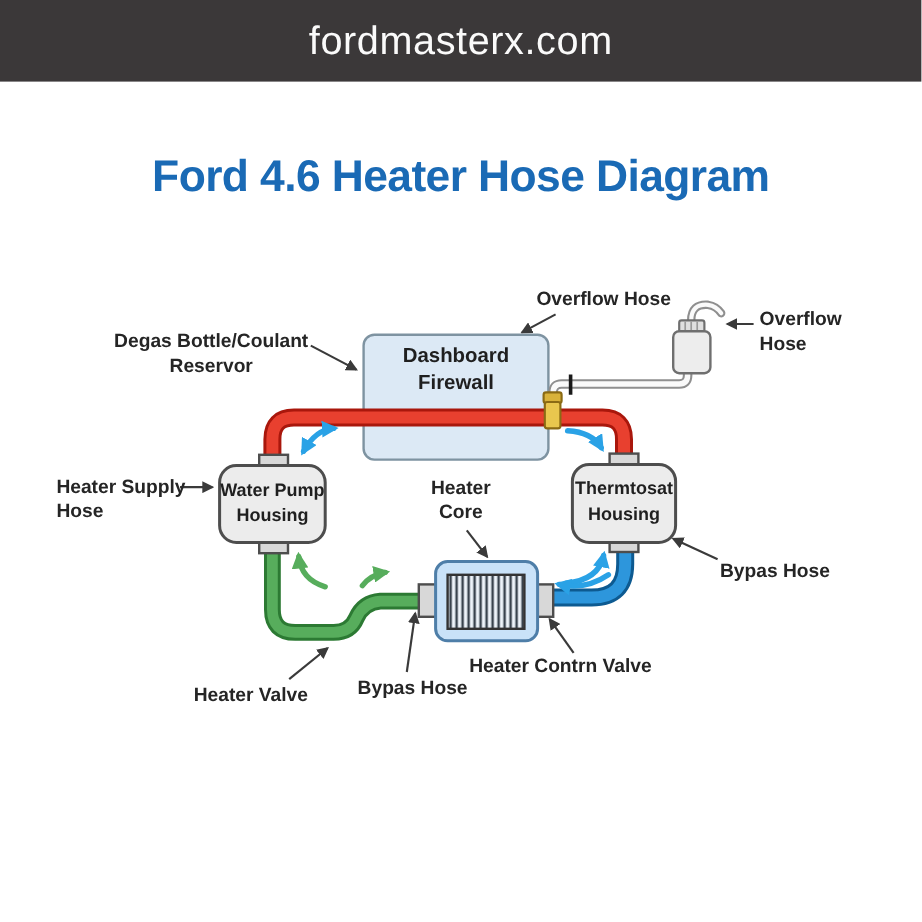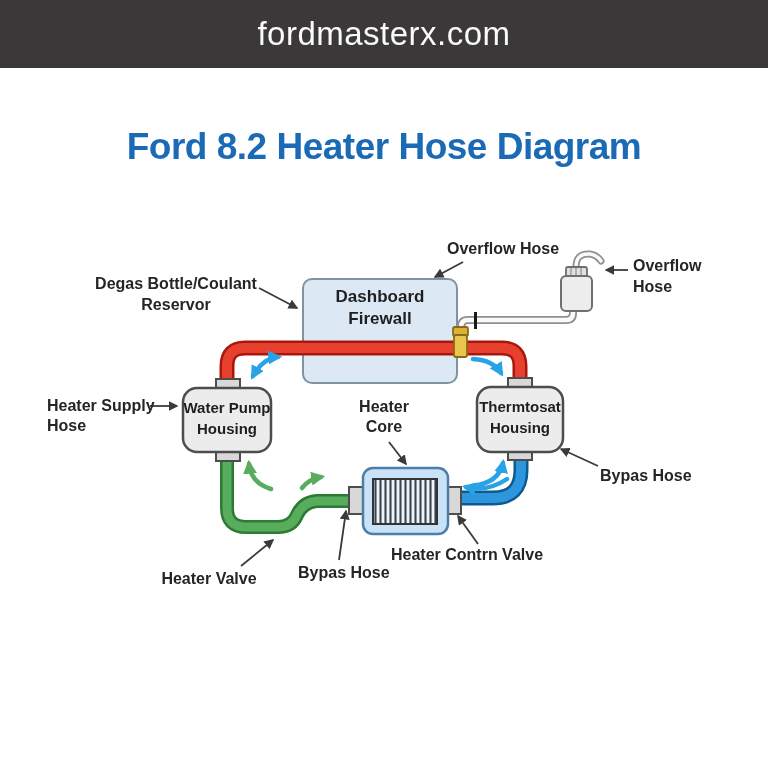--- a/index.html
+++ b/index.html
@@ -28,21 +28,21 @@
 </style>
 </head>
 <body>
 
 <div class="page">
 
   <div class="banner">
     <span class="banner-text">fordmasterx.com</span>
   </div>
 
-  <h1 class="page-title">Ford 8.2 Heater Hose Diagram</h1>
+  <h1 class="page-title">Ford 4.6 Heater Hose Diagram</h1>
 
   <svg class="diagram-svg" width="768" height="400" viewBox="0 230 768 400">
 
     <defs>
       <marker id="mBlack" viewBox="0 0 10 10" refX="8.5" refY="5" markerWidth="5.5" markerHeight="5.5" orient="auto-start-reverse">
         <path d="M0,0 L10,5 L0,10 z" fill="#3a3a3a"></path>
       </marker>
       <marker id="mCyan" viewBox="0 0 10 10" refX="7" refY="5" markerWidth="3.1" markerHeight="3.1" orient="auto-start-reverse">
         <path d="M0,0 L10,5 L0,10 z" fill="#2aa2e6"></path>
       </marker>

